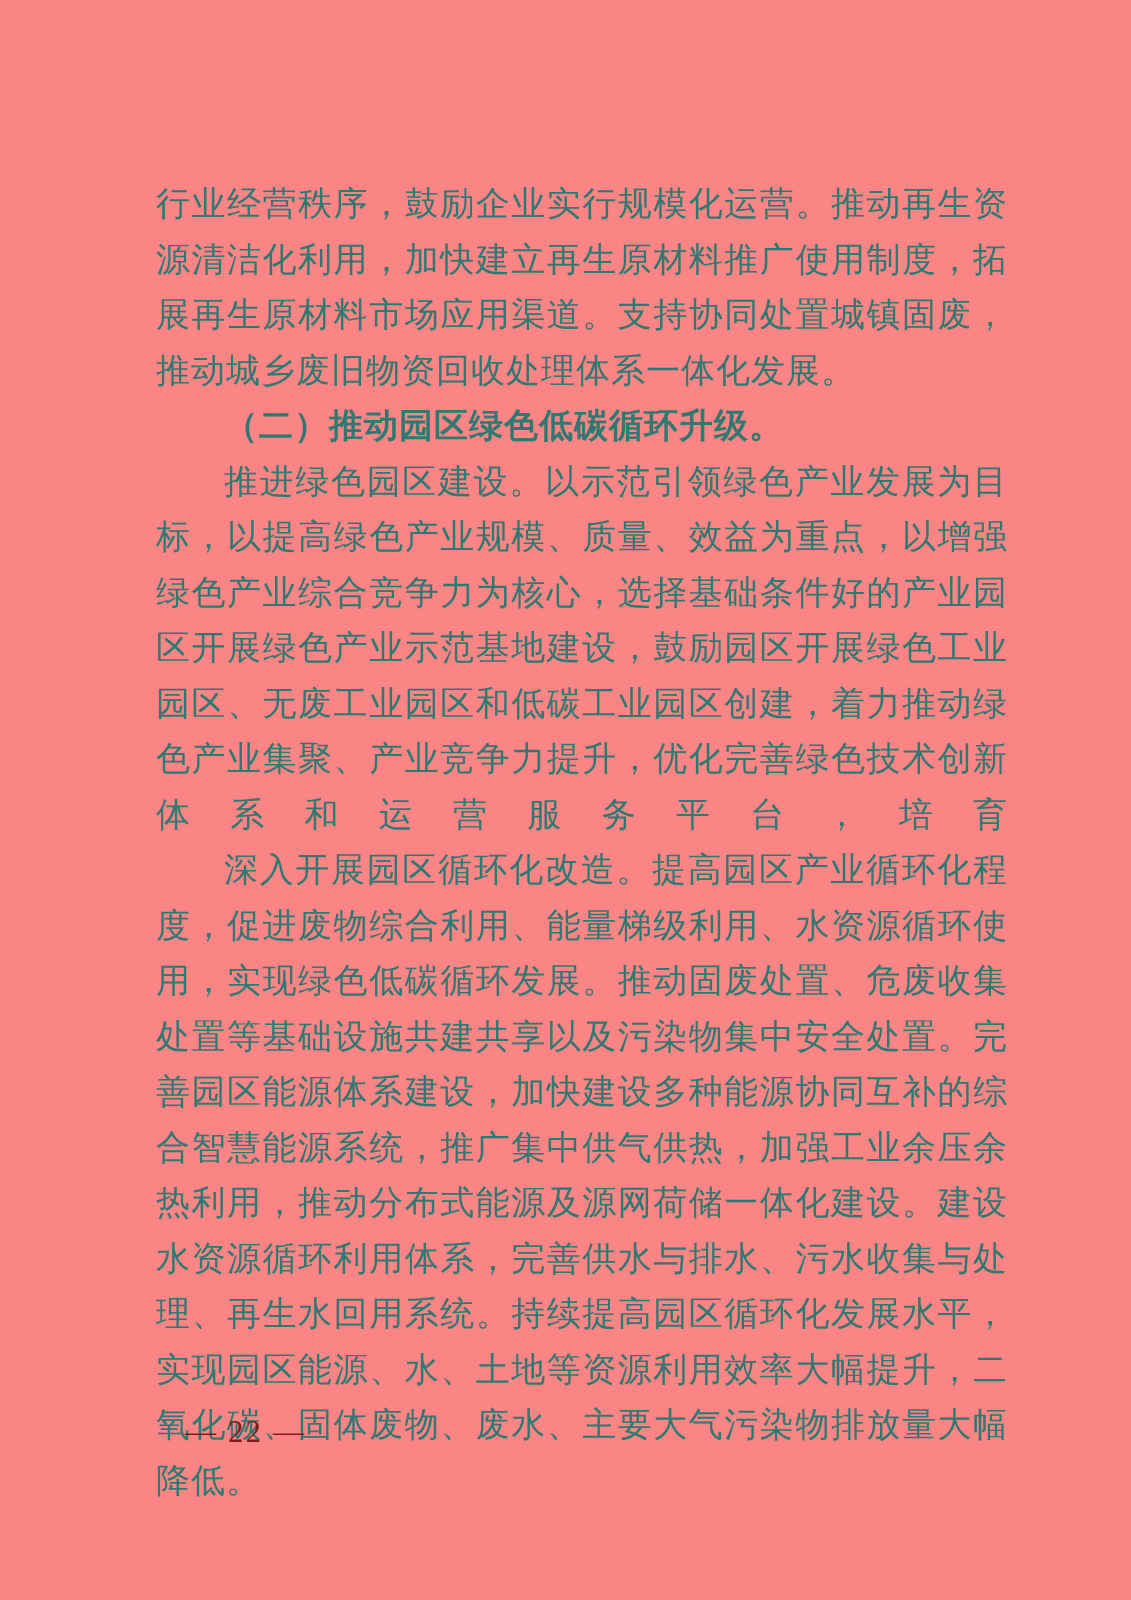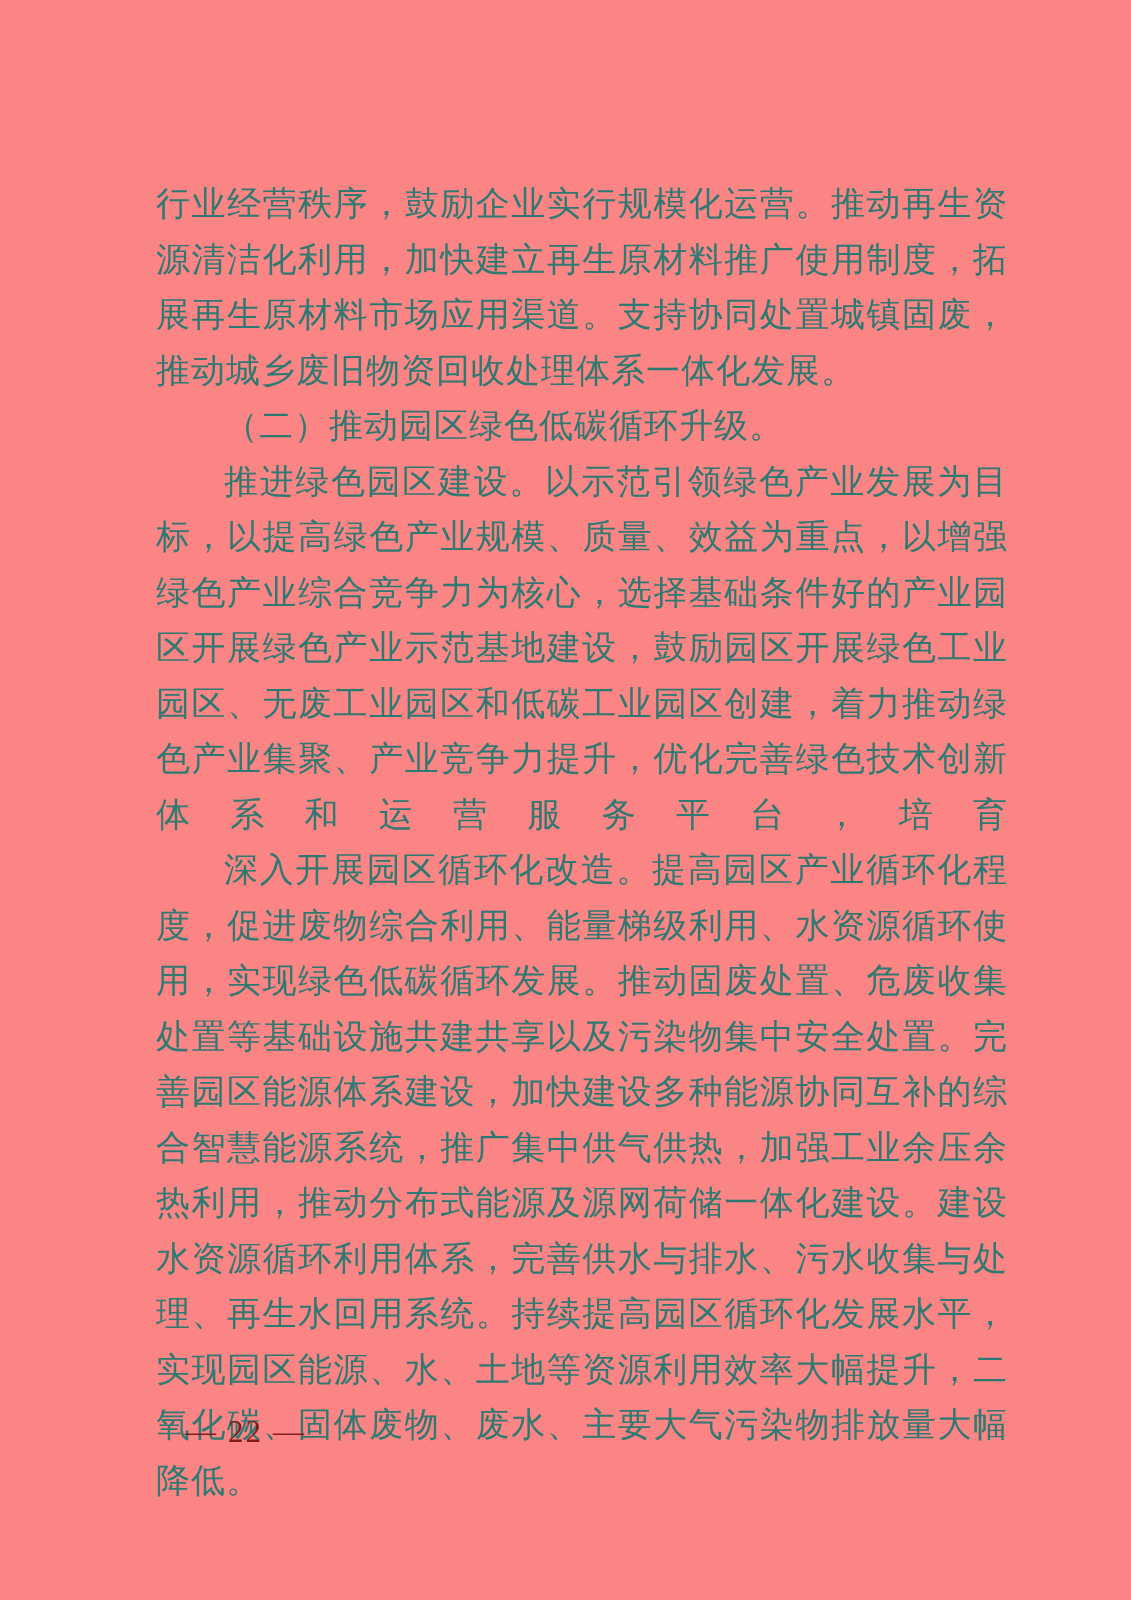--- a/index.html
+++ b/index.html
@@ -35,21 +35,21 @@
     text-align: justify;
   }
   .para-continuation {
     text-indent: 0;
   }
   .para-indent {
     text-indent: 2em;
   }
   .section-heading {
     text-indent: 2em;
-    font-weight: normal;
+    font-weight: bold;
   }
   .para-continues-next-page {
     text-align-last: justify;
   }
   .footer {
     position: absolute;
     left: 160px;
     top: 1412px;
     color: #7f1d1d;
     font-size: 31px;

